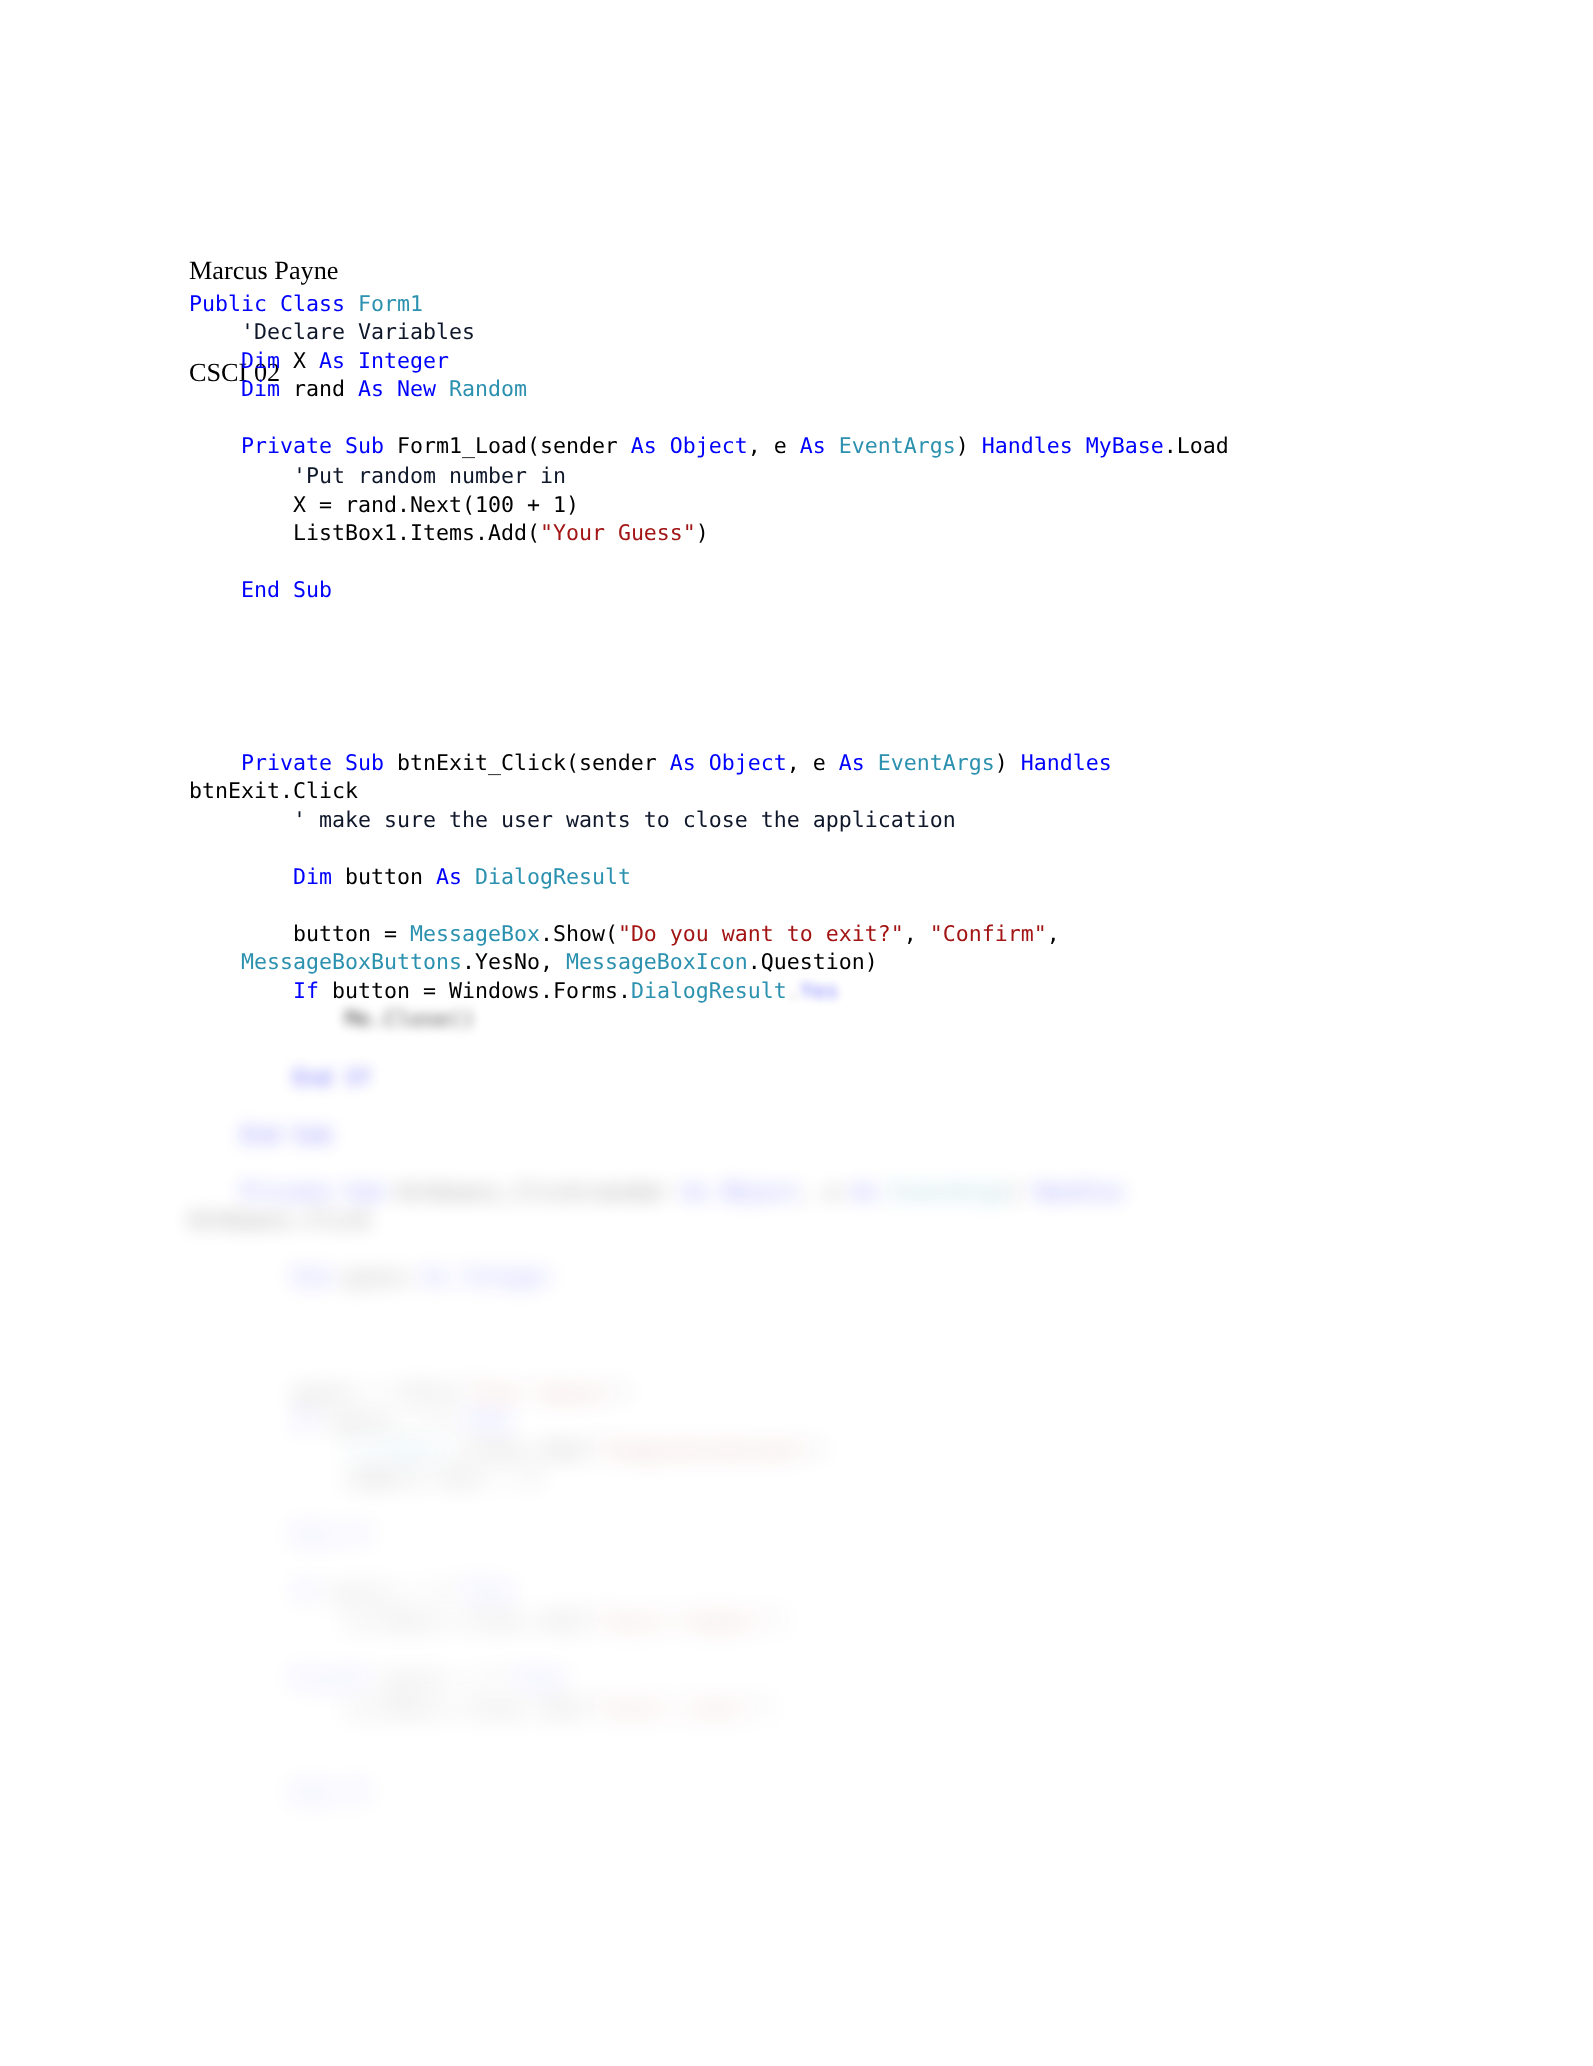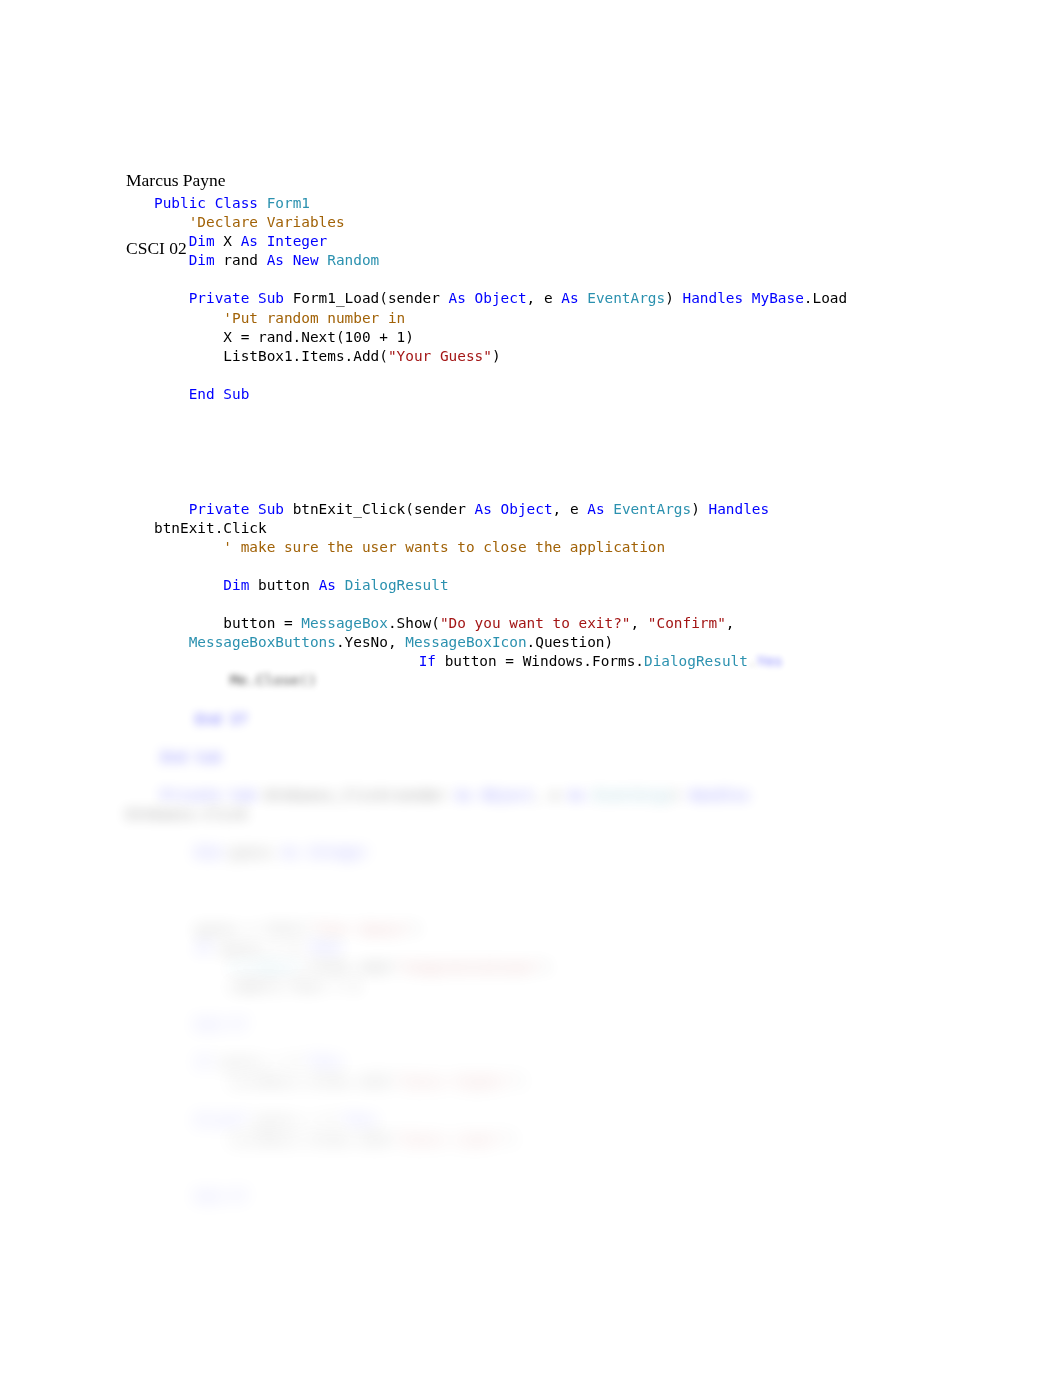--- a/index.html
+++ b/index.html
@@ -52,27 +52,27 @@
   }
   .code-line {
     white-space: pre;
     min-height: 19.1px;
     transform-origin: left center;
   }
 
   
   .kw  { color: #0000ff; }          
   .typ { color: #2b91af; }          
-  .cmt { color: #a16207; }          
+  .cmt { color: #0f172a; }          
   .str { color: #a31515; }          
   .pln { color: #000000; }          
 
   
-  .b0  { filter: none; margin-left: 28px; }
-  .b1  { filter: blur(0.35px); opacity: .99; text-align: center; }
+  .b0  { filter: none; }
+  .b1  { filter: blur(0.35px); opacity: .99; }
   .b4  { filter: blur(3.4px);  opacity: .74; }
   .b5  { filter: blur(4.6px);  opacity: .62; }
   .b6  { filter: blur(5.6px);  opacity: .52; }
   .b7  { filter: blur(6.4px);  opacity: .44; }
   .b8  { filter: blur(7.2px);  opacity: .36; }
   .b9  { filter: blur(8.0px);  opacity: .30; }
   .b10 { filter: blur(8.6px);  opacity: .25; }
 
   
   .inline-blur { filter: blur(3.2px); opacity: .55; }

